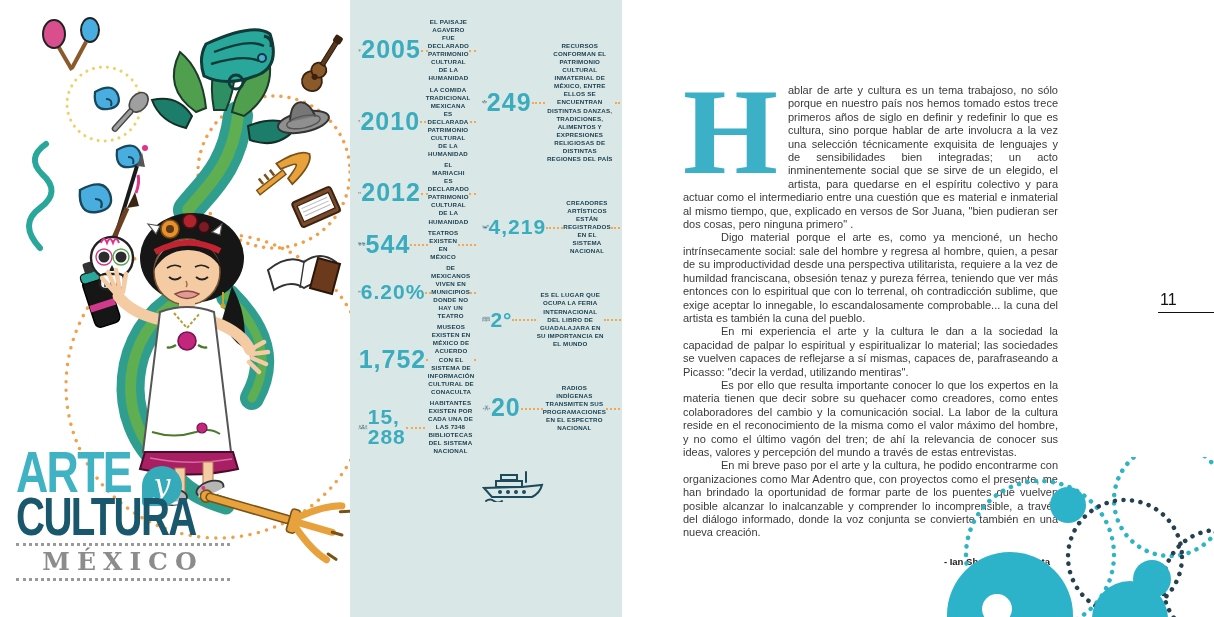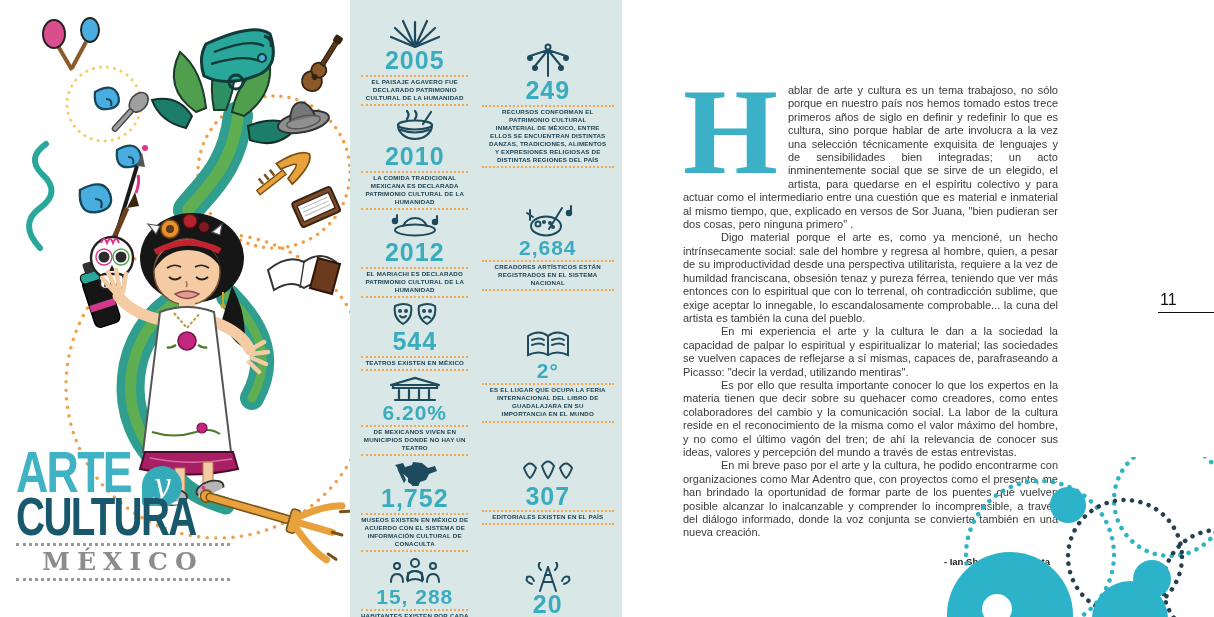--- a/index.html
+++ b/index.html
@@ -21,21 +21,21 @@
   .t-mexico{margin-top:7px;width:214px;border-top:3px dotted #9a9a9a;border-bottom:3px dotted #9a9a9a;
        padding:3px 0 4px 0;font-family:"DejaVu Serif",serif;font-weight:bold;color:#8c8c8c;
        font-size:25px;letter-spacing:7px;text-align:center;line-height:1;}
 
   
   #panel{position:absolute;left:350px;top:0;width:272px;height:617px;background:#d9e8e7;
          display:flex;overflow:hidden;}
   .col{display:flex;flex-direction:column;align-items:center;}
   .col1{width:118px;padding:18px 0 0 8px;}
   .col2{width:146px;padding:42px 4px 0 6px;gap:33px;}
-  .stat{display:flex;flex-direction:column;align-items:center;width:100%;margin-bottom:3px;}
+  .stat{display:flex;flex-direction:row;align-items:center;width:100%;margin-bottom:3px;}
   .stat svg{color:#1d4a5c;margin-bottom:1px;}
   .num{font-weight:bold;color:#3aacbe;letter-spacing:1px;line-height:.95;font-size:25px;}
   .num-sm{font-size:21px;}
   .rule{width:94%;border-top:2px dotted #f3a74f;margin:2px 0 1px 0;height:0;}
   .caption{font-size:6.2px;font-weight:bold;color:#1d4152;text-align:center;line-height:1.3;
            letter-spacing:.2px;max-width:118px;text-transform:uppercase;}
 
   
   #article{position:absolute;left:683px;top:84px;width:375px;font-size:11px;line-height:1.22;
            color:#3a3a3a;text-align:justify;}
@@ -388,53 +388,40 @@
             <circle cx="16" cy="19" r="2.5"></circle>
             <circle cx="22" cy="17" r="1" fill="#1d4a5c"></circle>
               <circle cx="28" cy="18" r="1" fill="#1d4a5c"></circle>
             <circle cx="31" cy="22" r="1" fill="#1d4a5c"></circle>
             <line x1="40" y1="3" x2="27" y2="24"></line>
             <circle cx="47" cy="8" r="2.2" fill="#1d4a5c"></circle>
               <line x1="49" y1="8" x2="49" y2="1"></line>
             <path d="M5,8 l6,4 M8,5 l0,10"></path>
           </g>
         </svg>
-        <div class="num num-sm">2,684</div>
+        <div class="num num-sm">4,219</div>
         <div class="rule"></div>
         <div class="caption">CREADORES ARTÍSTICOS ESTÁN REGISTRADOS EN EL SISTEMA NACIONAL</div>
         <div class="rule"></div>
       </div>
 
       <div class="stat">
         <svg width="48" height="32" viewBox="0 0 48 32">
           <g stroke="#1d4a5c" stroke-width="2" fill="none" stroke-linecap="round">
             <path d="M4,8 q11,-7 20,0 q9,-7 20,0 v19 q-11,-5 -20,0 q-9,-5 -20,0 z"></path>
             <line x1="24" y1="8" x2="24" y2="27"></line>
             <path d="M8,12 q8,-3 12,0 M8,17 q8,-3 12,0 M28,12 q8,-3 12,0 M28,17 q8,-3 12,0"></path>
           </g>
         </svg>
         <div class="num num-sm">2°</div>
         <div class="rule"></div>
         <div class="caption">ES EL LUGAR QUE OCUPA LA FERIA INTERNACIONAL DEL LIBRO DE GUADALAJARA EN SU IMPORTANCIA EN EL MUNDO</div>
         <div class="rule"></div>
       </div>
 
-      <div class="stat">
-        <svg width="56" height="24" viewBox="0 0 56 24">
-          <g stroke="#1d4a5c" stroke-width="2" fill="none" stroke-linecap="round">
-            <path d="M4,8 q6,-9 12,0 q-3,8 -6,10 q-3,-2 -6,-10 z"></path>
-            <path d="M22,6 q6,-9 12,0 q-3,9 -6,12 q-3,-3 -6,-12 z"></path>
-            <path d="M40,8 q6,-9 12,0 q-3,8 -6,10 q-3,-2 -6,-10 z"></path>
-          </g>
-        </svg>
-        <div class="num">307</div>
-        <div class="rule"></div>
-        <div class="caption">EDITORIALES EXISTEN EN EL PAÍS</div>
-        <div class="rule"></div>
-      </div>
 
       <div class="stat">
         <svg width="56" height="30" viewBox="0 0 56 30">
           <g stroke="#1d4a5c" stroke-width="2" fill="none" stroke-linecap="round">
             <path d="M28,5 L20,29 M28,5 L36,29 M23,20 h10 M25,13 h6"></path>
             <path d="M21,8 q-4,-4 -1,-8 M35,8 q4,-4 1,-8"></path>
             <path d="M12,22 q-7,-2 -5,-7 q5,-2 7,4 M44,22 q7,-2 5,-7 q-5,-2 -7,4"></path>
           </g>
         </svg>
         <div class="num">20</div>

